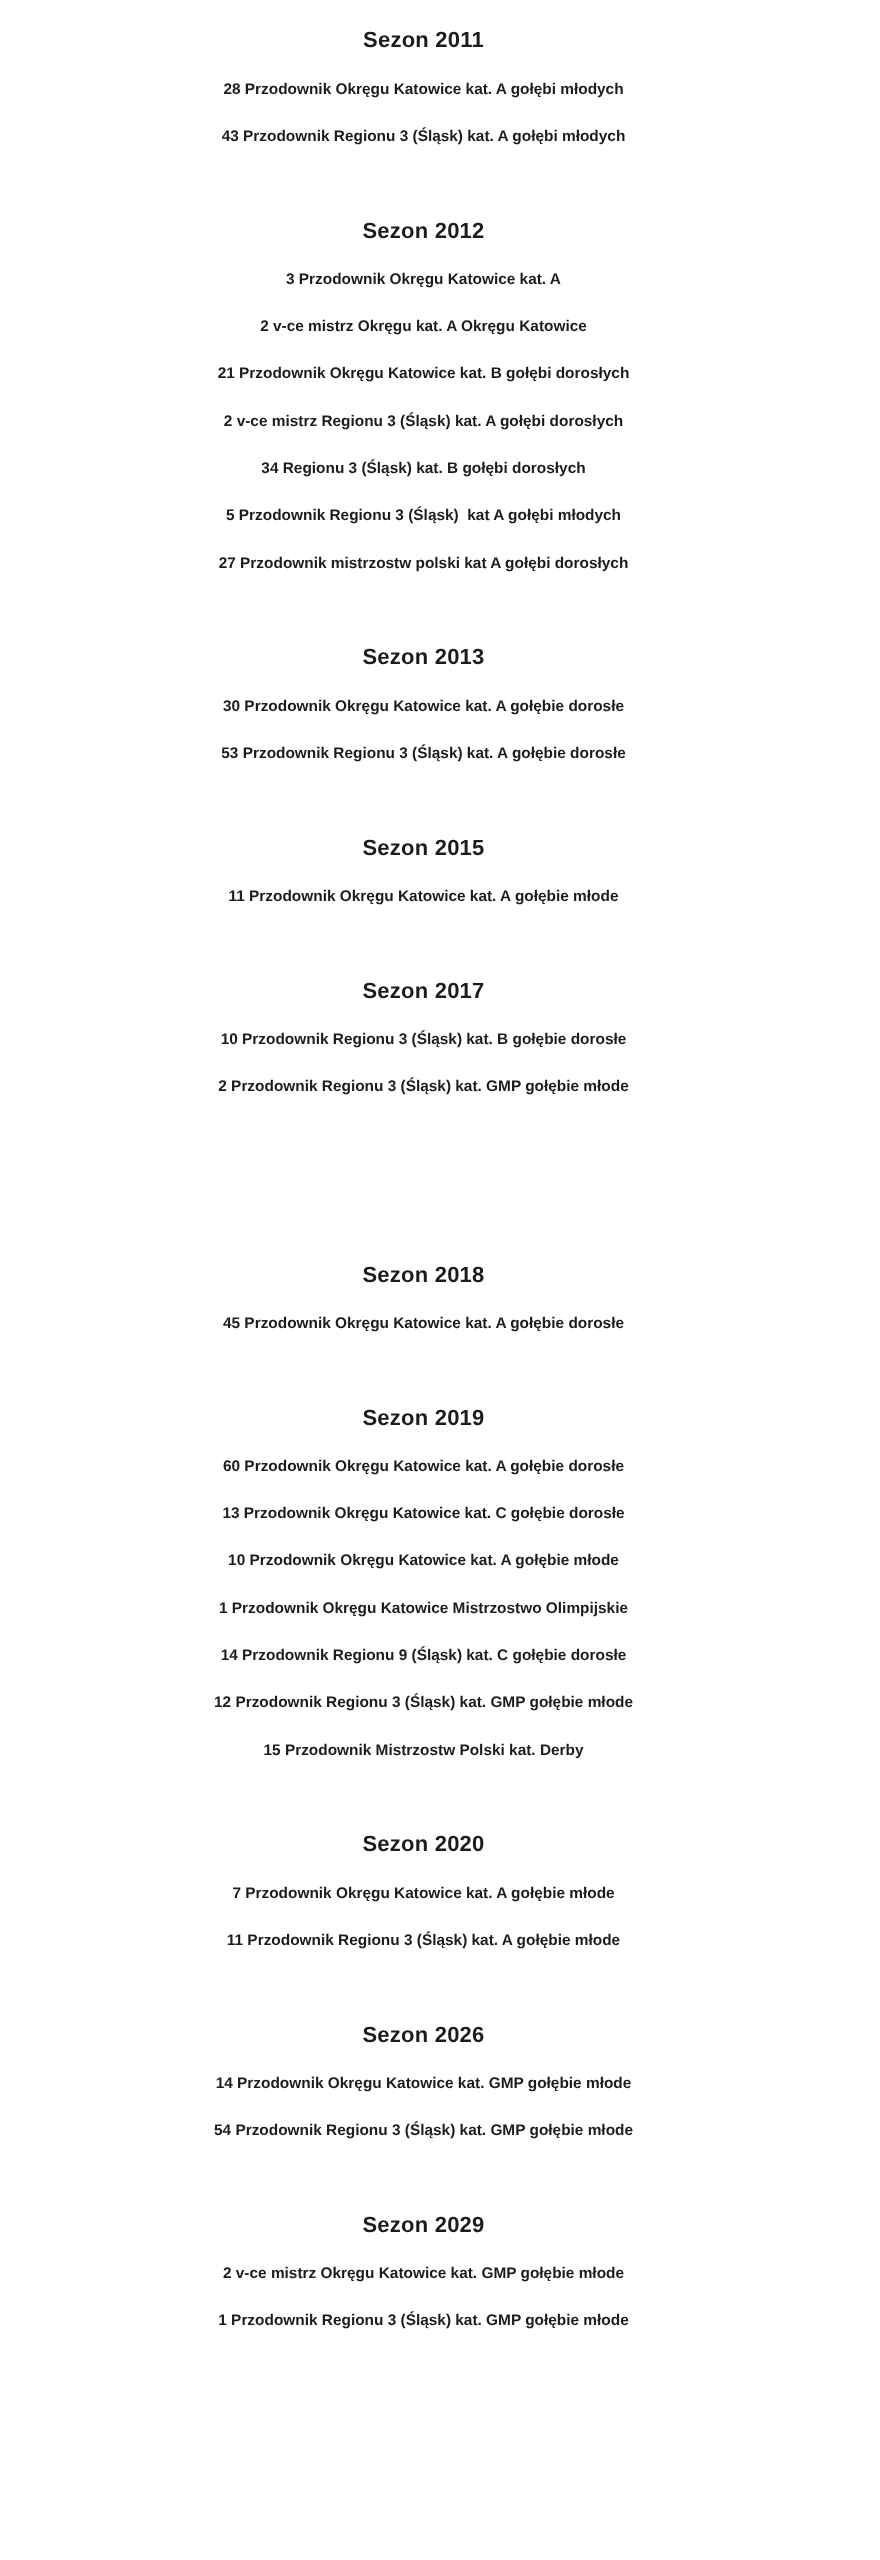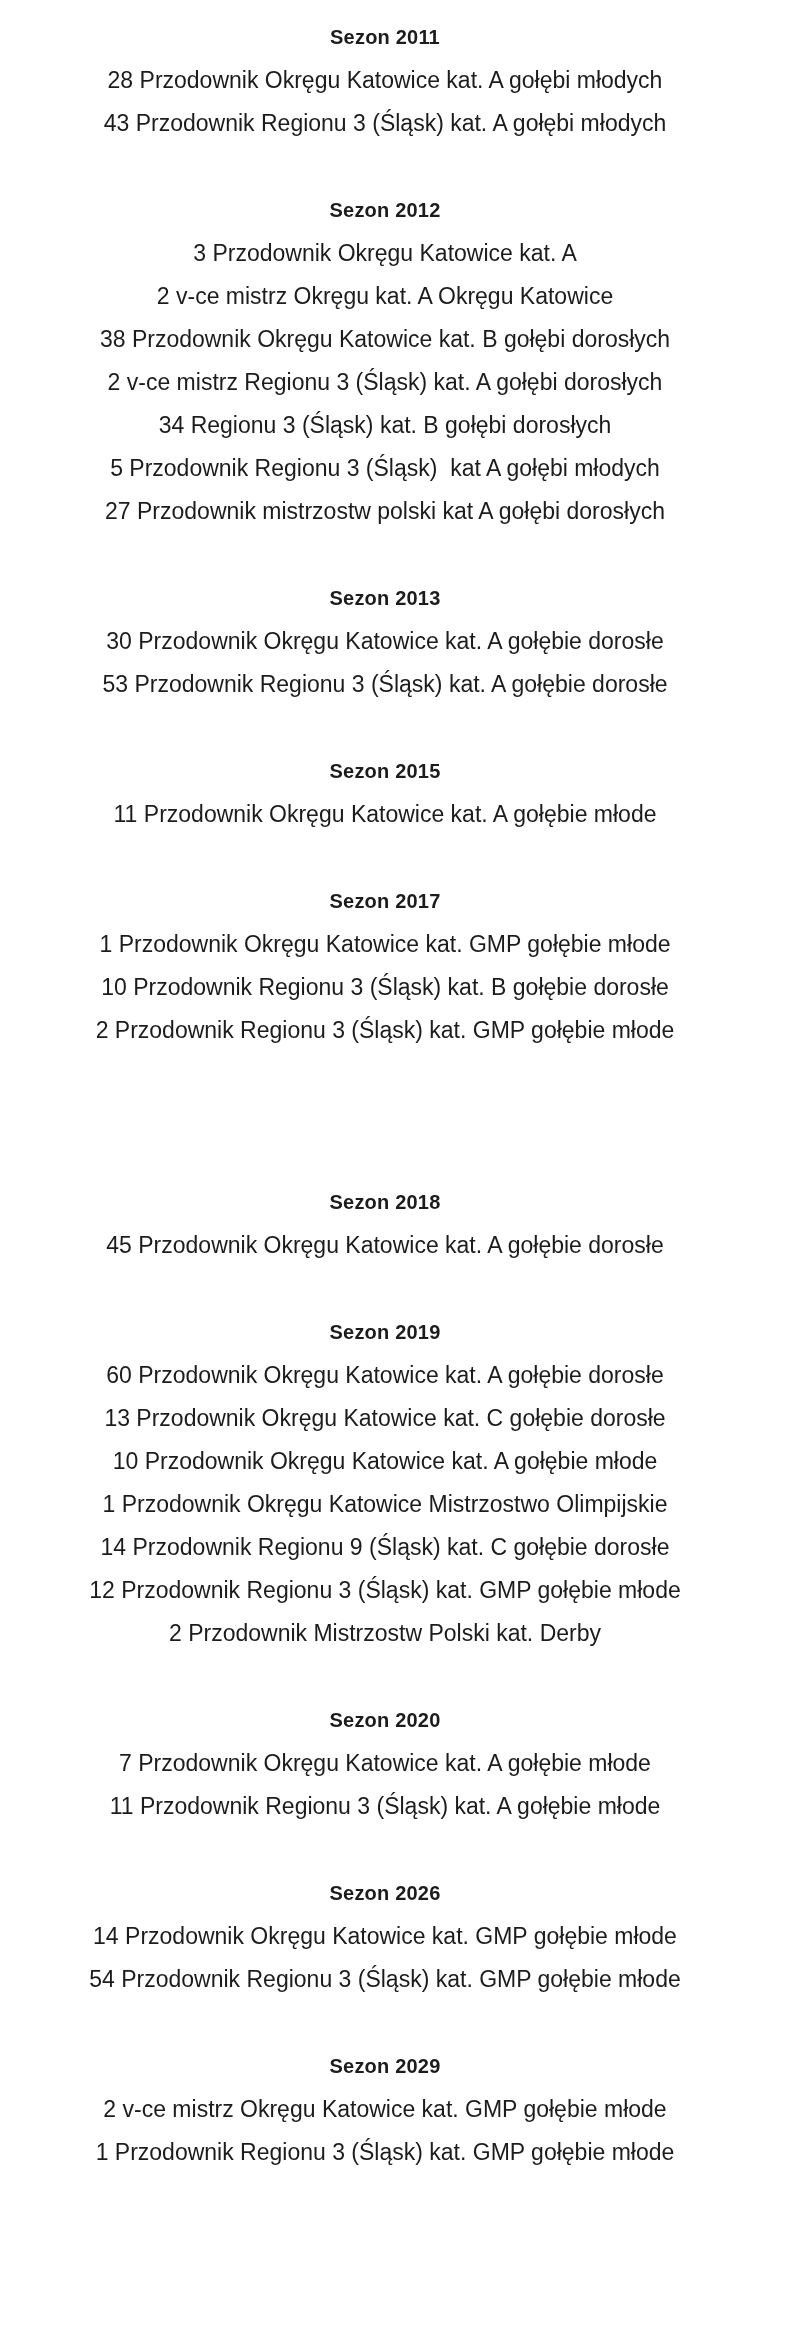--- a/index.html
+++ b/index.html
@@ -25,81 +25,80 @@
   
   .season--big-gap { margin-top: 146px; }
   .season-title {
     font-size: 20px;
     font-weight: 700;
     line-height: 26px;
     margin: 0 0 17px 0;
     letter-spacing: 0.2px;
   }
   .entry {
-    font-size: 23px;
-    font-weight: 400;
+    font-size: 14px;
+    font-weight: 700;
     line-height: 26px;
     margin: 0 0 17px 0;
     white-space: pre-wrap;
   }
 </style>
 </head>
 <body>
 
 <div class="doc">
 
   <section class="season">
     <h2 class="season-title">Sezon 2011</h2>
     <p class="entry">28 Przodownik Okręgu Katowice kat. A gołębi młodych</p>
     <p class="entry">43 Przodownik Regionu 3 (Śląsk) kat. A gołębi młodych</p>
   </section>
 
   <section class="season">
     <h2 class="season-title">Sezon 2012</h2>
     <p class="entry">3 Przodownik Okręgu Katowice kat. A</p>
     <p class="entry">2 v-ce mistrz Okręgu kat. A Okręgu Katowice</p>
-    <p class="entry">38 Przodownik Okręgu Katowice kat. B gołębi dorosłych</p>
+    <p class="entry">21 Przodownik Okręgu Katowice kat. B gołębi dorosłych</p>
     <p class="entry">2 v-ce mistrz Regionu 3 (Śląsk) kat. A gołębi dorosłych</p>
     <p class="entry">34 Regionu 3 (Śląsk) kat. B gołębi dorosłych</p>
     <p class="entry">5 Przodownik Regionu 3 (Śląsk)  kat A gołębi młodych</p>
     <p class="entry">27 Przodownik mistrzostw polski kat A gołębi dorosłych</p>
   </section>
 
   <section class="season">
     <h2 class="season-title">Sezon 2013</h2>
     <p class="entry">30 Przodownik Okręgu Katowice kat. A gołębie dorosłe</p>
     <p class="entry">53 Przodownik Regionu 3 (Śląsk) kat. A gołębie dorosłe</p>
   </section>
 
   <section class="season">
     <h2 class="season-title">Sezon 2015</h2>
     <p class="entry">11 Przodownik Okręgu Katowice kat. A gołębie młode</p>
   </section>
 
   <section class="season">
     <h2 class="season-title">Sezon 2017</h2>
-    <p class="entry">1 Przodownik Okręgu Katowice kat. GMP gołębie młode</p>
     <p class="entry">10 Przodownik Regionu 3 (Śląsk) kat. B gołębie dorosłe</p>
     <p class="entry">2 Przodownik Regionu 3 (Śląsk) kat. GMP gołębie młode</p>
   </section>
 
   <section class="season season--big-gap">
     <h2 class="season-title">Sezon 2018</h2>
     <p class="entry">45 Przodownik Okręgu Katowice kat. A gołębie dorosłe</p>
   </section>
 
   <section class="season">
     <h2 class="season-title">Sezon 2019</h2>
     <p class="entry">60 Przodownik Okręgu Katowice kat. A gołębie dorosłe</p>
     <p class="entry">13 Przodownik Okręgu Katowice kat. C gołębie dorosłe</p>
     <p class="entry">10 Przodownik Okręgu Katowice kat. A gołębie młode</p>
     <p class="entry">1 Przodownik Okręgu Katowice Mistrzostwo Olimpijskie</p>
     <p class="entry">14 Przodownik Regionu 9 (Śląsk) kat. C gołębie dorosłe</p>
     <p class="entry">12 Przodownik Regionu 3 (Śląsk) kat. GMP gołębie młode</p>
-    <p class="entry">2 Przodownik Mistrzostw Polski kat. Derby</p>
+    <p class="entry">15 Przodownik Mistrzostw Polski kat. Derby</p>
   </section>
 
   <section class="season">
     <h2 class="season-title">Sezon 2020</h2>
     <p class="entry">7 Przodownik Okręgu Katowice kat. A gołębie młode</p>
     <p class="entry">11 Przodownik Regionu 3 (Śląsk) kat. A gołębie młode</p>
   </section>
 
   <section class="season">
     <h2 class="season-title">Sezon 2026</h2>

